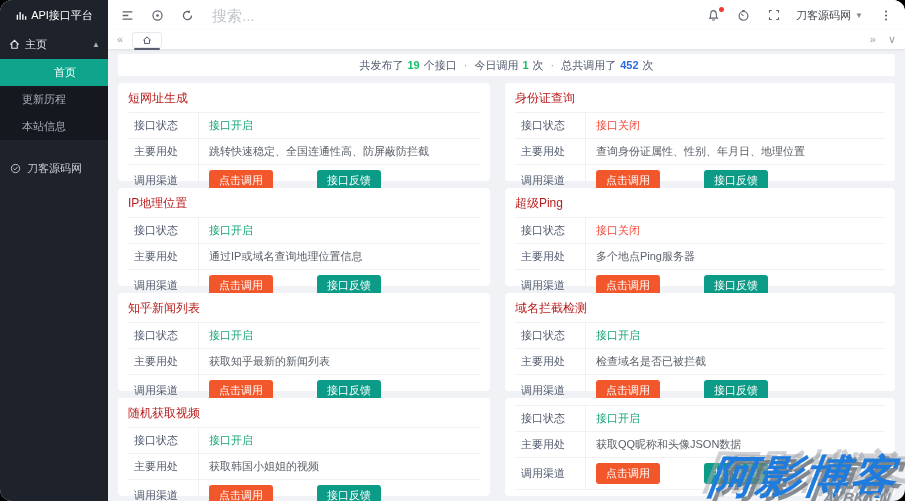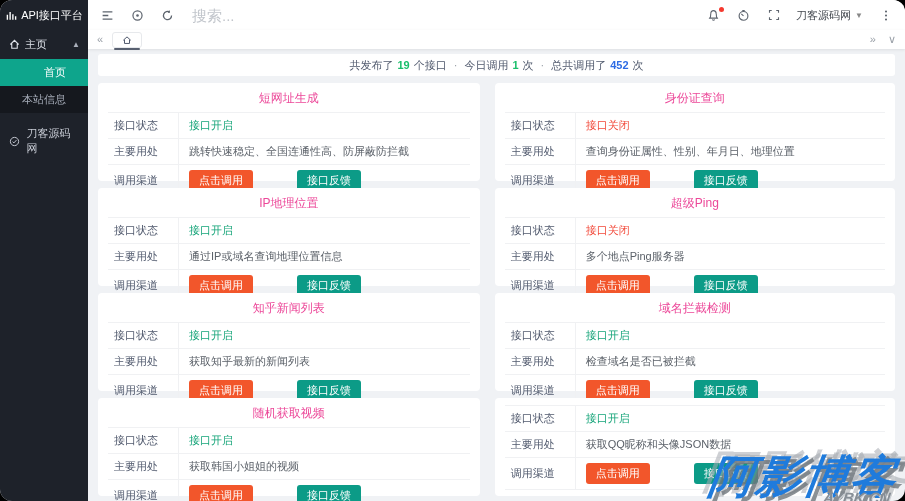--- a/index.html
+++ b/index.html
@@ -1,21 +1,21 @@
 <!DOCTYPE html>
 <html><head>
 <meta charset="utf-8">
 <style>
   html,body{margin:0;padding:0;background:#000;}
   body{font-family:"Liberation Sans","DejaVu Sans",sans-serif;-webkit-font-smoothing:antialiased;}
   .screen{width:905px;height:501px;border-radius:12px;overflow:hidden;display:flex;
           background:#f0f2f5;position:relative;}
 
   
-  .sidebar{width:88px;flex-shrink:0;background:#1e222a;display:flex;flex-direction:column;
+  .sidebar{width:108px;flex-shrink:0;background:#1e222a;display:flex;flex-direction:column;
            font-size:11px;color:#c3c8d1;}
   .logo{height:30px;display:flex;align-items:center;justify-content:center;gap:4px;
         color:#fff;font-size:11px;white-space:nowrap;}
   .nav-parent{height:29px;display:flex;align-items:center;gap:5px;padding:0 8px;color:#dfe3ea;}
   .nav-parent .caret{margin-left:auto;font-size:8px;color:#aab0bb;}
   .submenu{background:#15181e;}
   .submenu-item{height:27px;display:flex;align-items:center;padding-left:22px;color:#a7adb9;cursor:pointer;}
   .submenu-item.active{background:#0ea58c;color:#fff;justify-content:center;}
   .nav-footer{margin-top:14px;height:28px;display:flex;align-items:center;gap:6px;padding:0 9px;color:#c9cdd6;}
   .sicon{display:inline-flex;align-items:center;justify-content:center;width:12px;height:12px;}
@@ -47,21 +47,21 @@
   .content{flex:1;padding:5px 10px 0;overflow:hidden;position:relative;}
   .statsbar{height:22px;background:#fff;border-radius:3px;display:flex;align-items:center;
             justify-content:center;gap:4px;font-size:11px;color:#515a6e;margin-bottom:7px;}
   .num{font-weight:bold;}
   .num-green{color:#19be6b;}
   .num-blue{color:#2d6be4;}
   .dot-sep{color:#9aa0a8;margin:0 3px;}
 
   .grid{display:grid;grid-template-columns:369fr 387fr;gap:7px 15px;}
   .card{background:#fff;border-radius:4px;padding:7px 10px;height:98px;box-sizing:border-box;}
-  .card-title{font-size:12px;color:#ec4899;margin-bottom:5px;text-align:center;}
+  .card-title{font-size:12px;color:#b91c1c;margin-bottom:5px;}
   .tbl{border-top:1px solid #f0f1f3;}
   .trow{display:flex;align-items:stretch;border-bottom:1px solid #f0f1f3;}
   .tlabel{width:58px;flex-shrink:0;border-right:1px solid #f0f1f3;padding:5px 6px;
           font-size:11px;color:#515a6e;display:flex;align-items:center;}
   .tval{flex:1;min-width:0;padding:5px 10px;font-size:11px;color:#5b6169;display:flex;
         align-items:center;gap:9px;white-space:nowrap;overflow:hidden;}
   .status{font-size:11px;}
   .status--open{color:#17a57a;}
   .status--closed{color:#f24a3b;}
   .btn{border:none;border-radius:3px;color:#fff;font-size:11px;padding:5px 10px;line-height:1;cursor:pointer;}
@@ -101,20 +101,23 @@
       </span>
       <span>主页</span>
       <span class="caret">▲</span>
     </div>
 
     <div class="submenu">
       <div class="submenu-item active">
         <span>首页</span>
       </div>
       <div class="submenu-item">
+        <span>更新历程</span>
+      </div>
+      <div class="submenu-item">
         <span>本站信息</span>
       </div>
     </div>
 
     <div class="nav-footer">
       <span class="sicon">
         <svg width="11" height="11" viewBox="0 0 16 16">
             <circle cx="8" cy="8" r="6" fill="none" stroke="#c9cdd6" stroke-width="1.4"></circle>
             <path d="M5.2 8.2 L7.2 10 L10.8 6" fill="none" stroke="#c9cdd6" stroke-width="1.4"></path>
           </svg>

